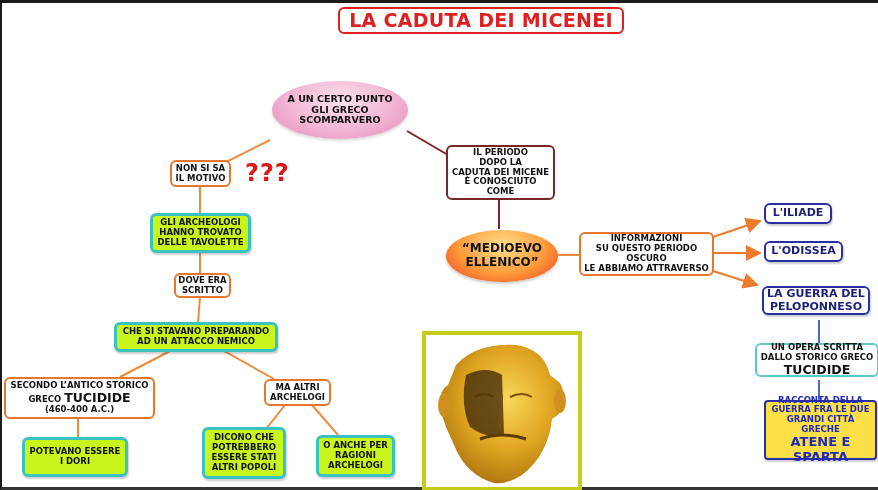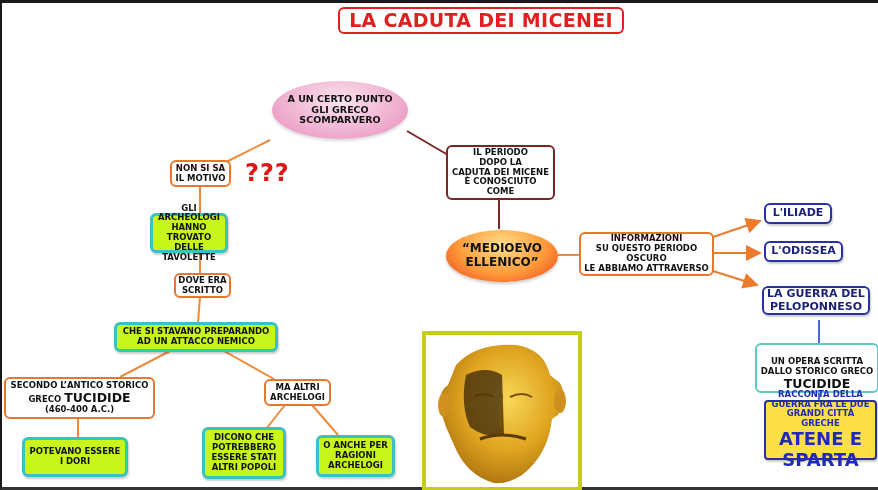--- a/index.html
+++ b/index.html
@@ -9,21 +9,21 @@
   .title { left:336px; top:4px; width:286px; height:27px; border:2px solid #e02020; border-radius:6px; color:#e02020; font-size:19px; letter-spacing:0.3px; }
   .oval-pink { border-radius:50%; background:radial-gradient(ellipse at 50% 35%, #fbe3ef 0%, #f1b4d2 55%, #e58ab8 100%); color:#111; font-size:9.5px; box-shadow:0 2px 3px rgba(0,0,0,0.15); }
   .oval-orange { border-radius:50%; background:radial-gradient(ellipse at 50% 30%, #ffe08a 0%, #ff9a3a 55%, #e8401a 100%); color:#111; font-size:12px; box-shadow:0 2px 3px rgba(0,0,0,0.2); }
   .box-orange { border:2px solid #e8772e; border-radius:6px; background:#fff; color:#111; font-size:8.5px; }
   .box-maroon { border:2px solid #7a2626; border-radius:6px; background:#fff; color:#111; font-size:8.5px; }
   .box-lime { border:3px solid #38c2c2; border-radius:6px; background:#c8f51c; color:#111; font-size:8.5px; box-shadow:1px 2px 2px rgba(0,0,0,0.2); }
   .box-blue { border:2px solid #2b2fa6; border-radius:6px; background:#fff; color:#1a1f7a; font-size:11px; box-shadow:1px 2px 2px rgba(0,0,0,0.2); }
   .box-teal { border:2px solid #5fc8c8; border-radius:6px; background:#fff; color:#111; font-size:8.5px; }
   .box-blue-text { border:2px solid #2b2fa6; border-radius:4px; background:#fde047; color:#1f2ab8; font-size:8.5px; box-shadow:1px 2px 2px rgba(0,0,0,0.2); }
   .big { font-size:12.5px; }
-  .big13 { font-size:18px; color:#1f2ab8; }
+  .big13 { font-size:13px; color:#1f2ab8; }
   .qmarks { position:absolute; left:243px; top:156px; color:#e01515; font-size:24px; font-weight:bold; letter-spacing:1px; }
   .photo { position:absolute; left:420px; top:328px; width:160px; height:160px; box-sizing:border-box; border:4px solid #c5cc1a; background:#fff; }
   svg.lines { position:absolute; left:0; top:0; }
 </style>
 </head>
 <body>
 
 <div class="frame">
 
   <svg class="lines" width="878" height="490">
@@ -73,21 +73,21 @@
     <span>SCOMPARVERO</span>
   </div>
 
   <div class="node box-orange" style="left:168px;top:157px;width:61px;height:27px;">
     <span>NON SI SA</span>
     <span>IL MOTIVO</span>
   </div>
 
   <div class="qmarks">???</div>
 
-  <div class="node box-lime" style="left:148px;top:210px;width:78px;height:40px;">
+  <div class="node box-lime" style="left:148px;top:210px;width:101px;height:40px;">
     <span>GLI ARCHEOLOGI</span>
     <span>HANNO TROVATO</span>
     <span>DELLE TAVOLETTE</span>
   </div>
 
   <div class="node box-orange" style="left:172px;top:270px;width:57px;height:25px;">
     <span>DOVE ERA</span>
     <span>SCRITTO</span>
   </div>
 
@@ -147,21 +147,21 @@
 
   <div class="node box-blue" style="left:762px;top:200px;width:68px;height:21px;">L'ILIADE</div>
 
   <div class="node box-blue" style="left:762px;top:238px;width:79px;height:21px;">L'ODISSEA</div>
 
   <div class="node box-blue" style="left:760px;top:283px;width:108px;height:29px;">
     <span>LA GUERRA DEL</span>
     <span>PELOPONNESO</span>
   </div>
 
-  <div class="node box-teal" style="left:753px;top:340px;width:124px;height:50px;justify-content:flex-end;">
+  <div class="node box-teal" style="left:753px;top:340px;width:124px;height:34px;">
     <span>UN OPERA SCRITTA</span>
     <span>DALLO STORICO GRECO</span>
     <span class="big">TUCIDIDE</span>
   </div>
 
   <div class="node box-blue-text" style="left:762px;top:397px;width:113px;height:60px;">
     <span>RACCONTA DELLA</span>
     <span>GUERRA FRA LE DUE</span>
     <span>GRANDI CITTÀ</span>
     <span>GRECHE</span>

